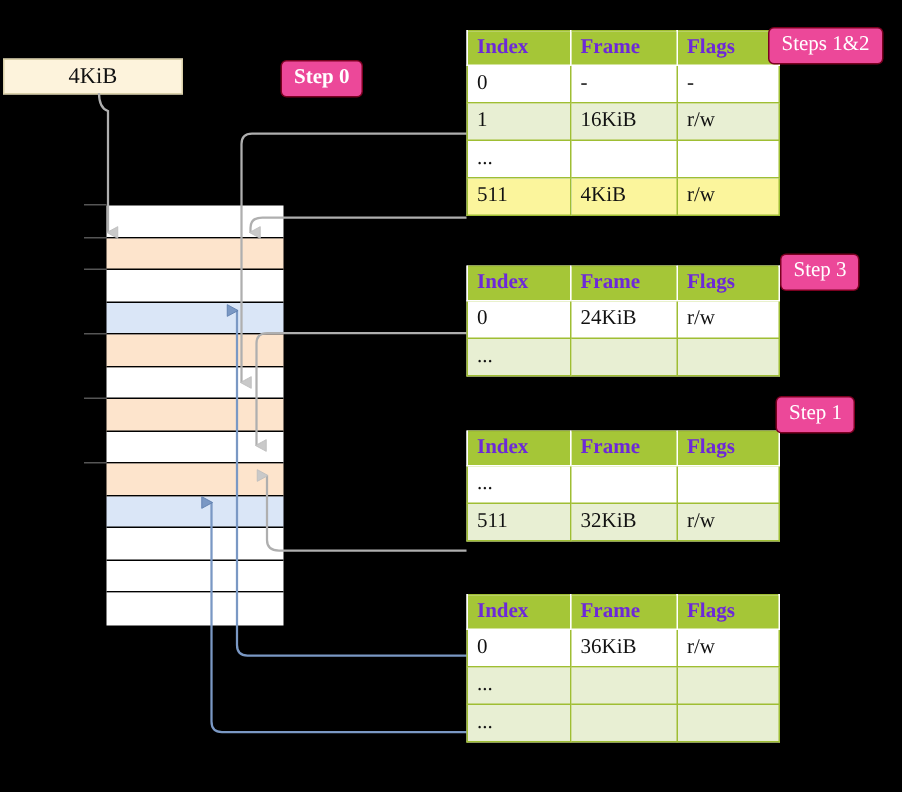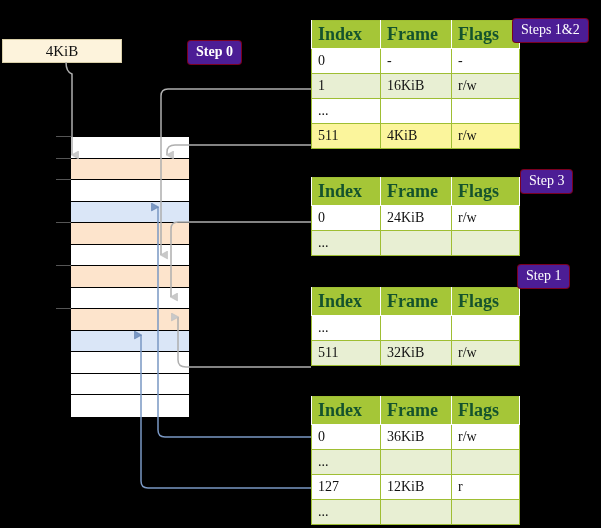--- a/index.html
+++ b/index.html
@@ -12,21 +12,21 @@
     width: 601px;
     height: 528px;
     background: #000000;
     overflow: hidden;
     font-family: "Liberation Serif", "DejaVu Serif", serif;
   }
 
   
   .step-badge {
     position: absolute;
-    background: #4c1d95;
+    background: #ec4899;
     color: #FFFFFF;
     font-family: "Liberation Serif", "DejaVu Serif", serif;
     font-size: 14px;
     line-height: 1;
     padding: 4px 8px 5px 8px;
     border-radius: 3px;
     white-space: nowrap;
     box-shadow: 0 0 0 1px #7a0020;
   }
 
@@ -45,23 +45,23 @@
   
   .ptable {
     position: absolute;
     border-collapse: collapse;
     border: 1px solid #9FBE33;
     background: #FFFFFF;
     table-layout: fixed;
   }
   .ptable th {
     background: #A5C637;
-    color: #14532d;
+    color: #6d28d9;
     font-weight: bold;
-    font-size: 18px;
+    font-size: 14px;
     text-align: left;
     padding: 3px 6px;
     border: 1px solid #FFFFFF;
     border-top: none;
     white-space: nowrap;
   }
   .ptable td {
     font-size: 14px;
     color: #111111;
     padding: 2px 6px;
@@ -263,25 +263,20 @@
           <tr class="row-plain">
             <td>0</td>
             <td>36KiB</td>
             <td>r/w</td>
           </tr>
           <tr class="row-alt">
             <td>...</td>
             <td></td>
             <td></td>
           </tr>
-          <tr class="row-plain">
-            <td>127</td>
-            <td>12KiB</td>
-            <td>r</td>
-          </tr>
           <tr class="row-alt">
             <td>...</td>
             <td></td>
             <td></td>
           </tr>
         </tbody>
       </table>
     </div>
   <div id="badges-layer">
       <div class="step-badge" style="left: 188px; top: 41px; font-weight: bold;">Step 0</div>

